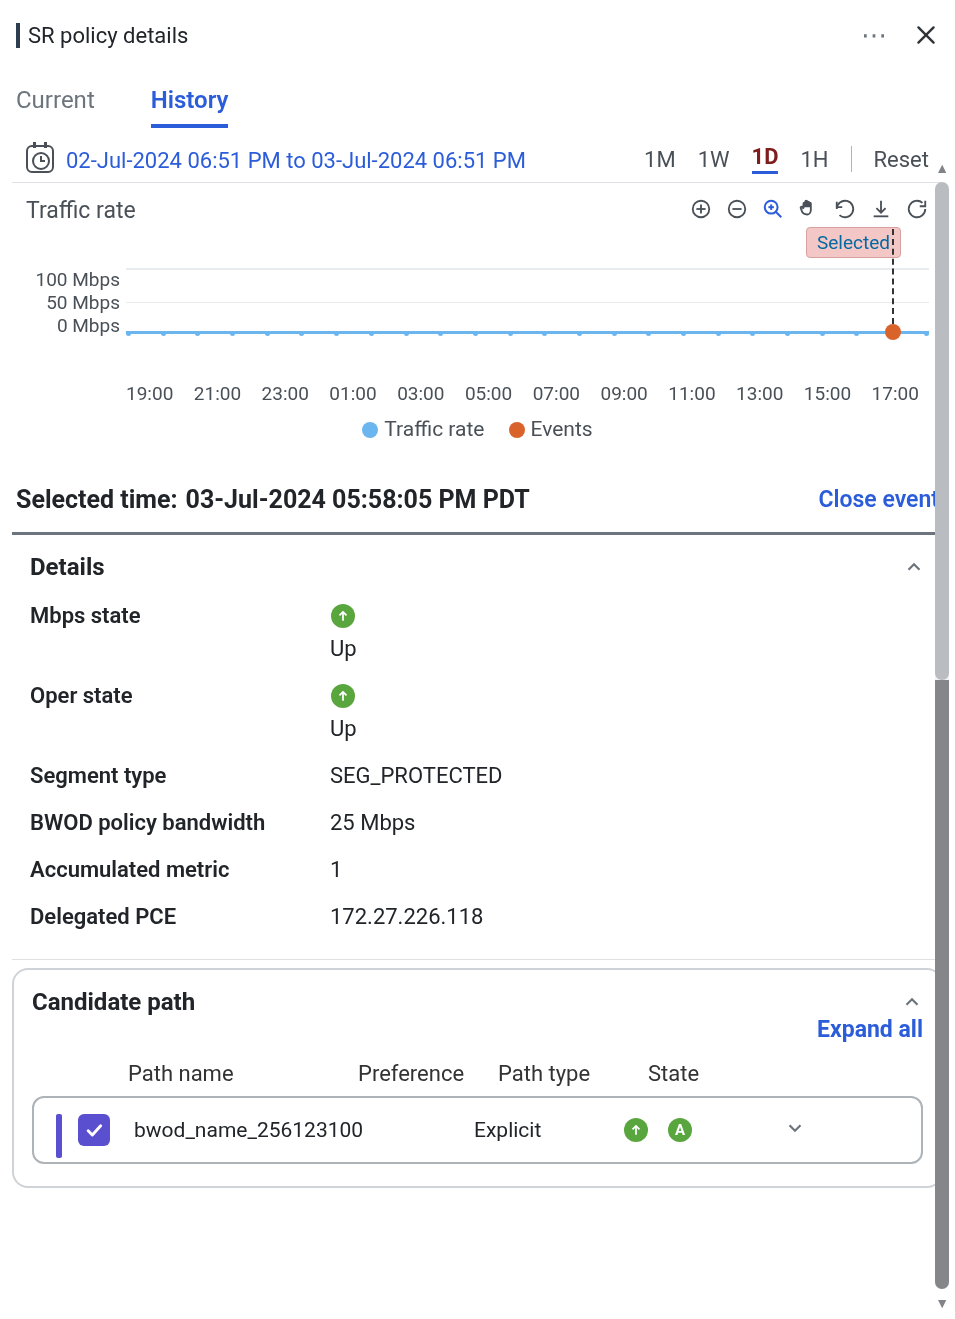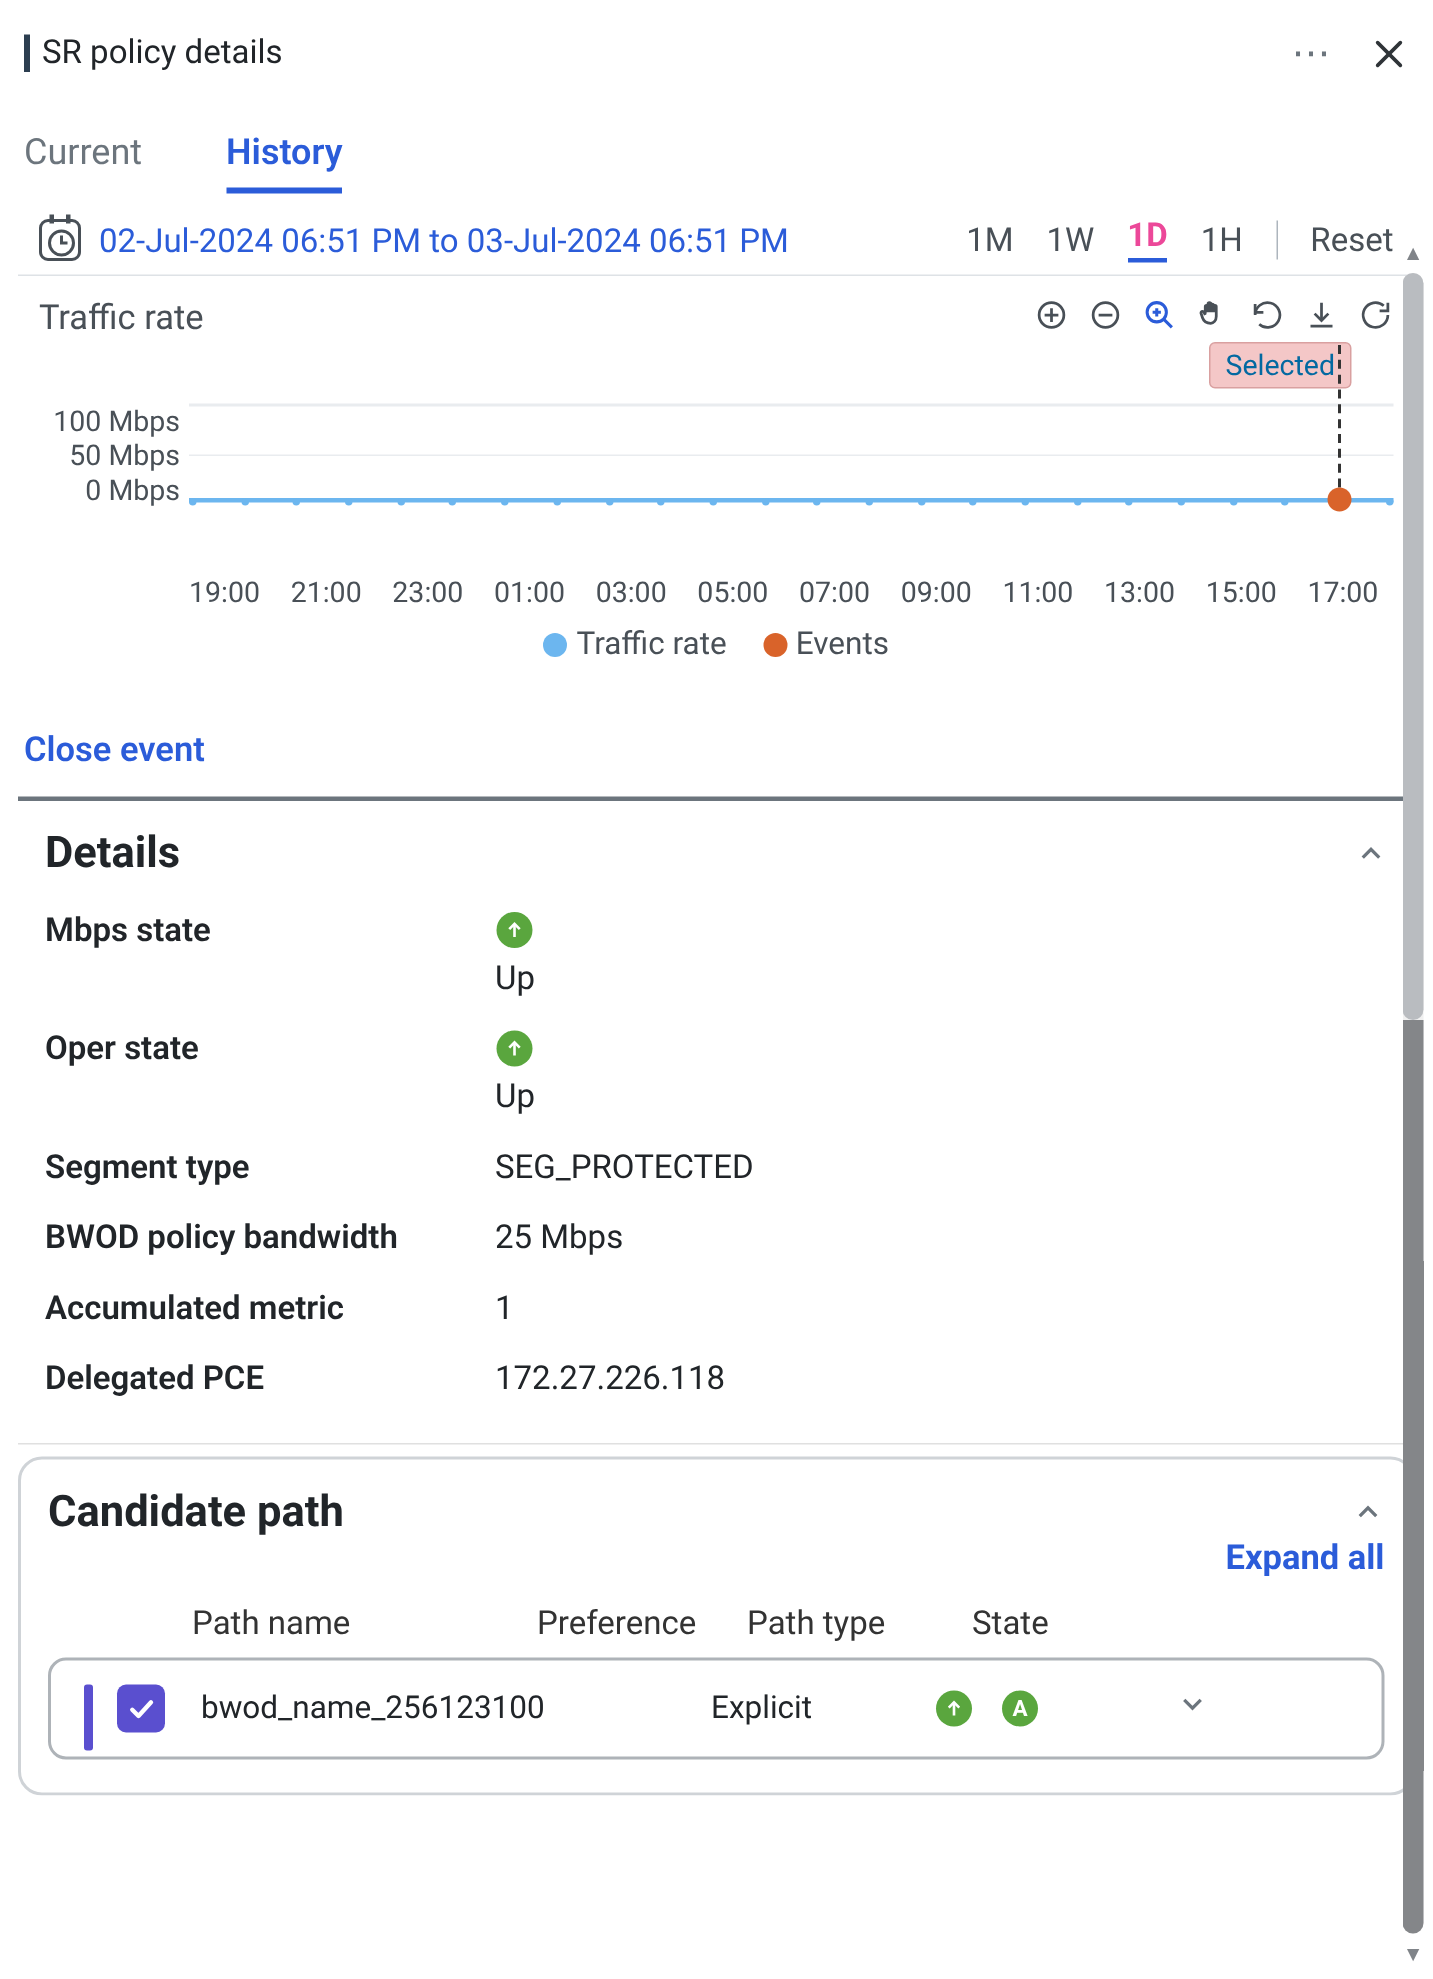--- a/index.html
+++ b/index.html
@@ -58,21 +58,21 @@
   }
   .cal-inner {
     position:absolute; top:5px; left:4px; width:18px; height:18px;
     border:2px solid #495057; border-radius:50%;
   }
   .cal-hand1{position:absolute;top:9px;left:12px;width:2px;height:5px;background:#495057;transform-origin:top;}
   .cal-hand2{position:absolute;top:13px;left:12px;width:5px;height:2px;background:#495057;}
   .range-text { color:#2b5cd9; font-size:22px; cursor:pointer;}
   .range-presets { display:flex; align-items:center; gap:22px; font-size:22px;}
   .preset { color:#495057; cursor:pointer; }
-  .preset.active { color:#ec4899; font-weight:700; border-bottom:3px solid #2b5cd9; padding-bottom:2px;}
+  .preset.active { color:#7f1d1d; font-weight:700; border-bottom:3px solid #2b5cd9; padding-bottom:2px;}
   .divider { width:1px; height:26px; background:#adb5bd; }
   .reset { color:#495057; cursor:pointer; }
 
   .chart-section { padding: 14px 14px 0 14px; }
   .chart-header { display:flex; align-items:flex-start; justify-content:space-between;}
   .chart-title { font-size:23px; color:#495057; }
   .chart-toolbar { display:flex; flex-direction:column; align-items:flex-end; gap:6px;}
   .chart-toolbar-row { display:flex; align-items:center; gap:12px; color:#495057;}
   .tb-btn { width:24px; height:24px; display:inline-flex; align-items:center; justify-content:center; cursor:pointer; color:#495057;}
   .tb-btn.active { color:#2b5cd9; }
@@ -123,21 +123,21 @@
   .selected-label-wrap { display:flex; align-items:baseline; gap:8px; font-size:25px; font-weight:700;}
   .close-event { color:#2b5cd9; font-size:23px; font-weight:600; cursor:pointer;}
 
   .card {
     border-bottom:1px solid #e0e0e0; padding: 18px 18px 30px 18px;
   }
   .card-rounded {
     border:2px solid #cfd3d7; border-radius:16px; padding: 18px 18px 22px 18px; margin-top:8px;
   }
   .card-hdr { display:flex; align-items:center; justify-content:space-between; }
-  .card-title { font-size:29px; font-weight:700; }
+  .card-title { font-size:24px; font-weight:700; }
   .chevron { width:22px; height:22px; display:inline-block; }
   .chevron svg{display:block;}
 
   .kv { display:grid; grid-template-columns: 300px 1fr; row-gap:22px; margin-top:22px; font-size:22px;}
   .kv .k { font-weight:600; }
   .kv .v { color:#212529; }
   .state-val { display:inline-flex; align-items:center; gap:8px;flex-direction:column; }
 
   .up-icon {
     width:24px; height:24px; border-radius:50%; background:#5aa63e; display:inline-flex;
@@ -331,20 +331,24 @@
         <span>15:00</span>
         <span>17:00</span>
       </div>
       <div class="legend">
         <span><span class="legend-swatch sw-blue"></span><span>Traffic rate</span></span>
         <span><span class="legend-swatch sw-orange"></span><span>Events</span></span>
       </div>
     </div>
 
     <div class="selected-row">
+      <div class="selected-label-wrap">
+        <span>Selected time:</span>
+        <span>03-Jul-2024 05:58:05 PM PDT</span>
+      </div>
       <span class="close-event">Close event</span>
     </div>
 
     <div class="card">
       <div class="card-hdr">
         <div class="card-title">Details</div>
         <span class="chevron">
           <svg width="22" height="22" viewBox="0 0 24 24" fill="none" stroke="#6c757d" stroke-width="2.4">
               <polyline points="6 15 12 9 18 15"></polyline>
             </svg>

